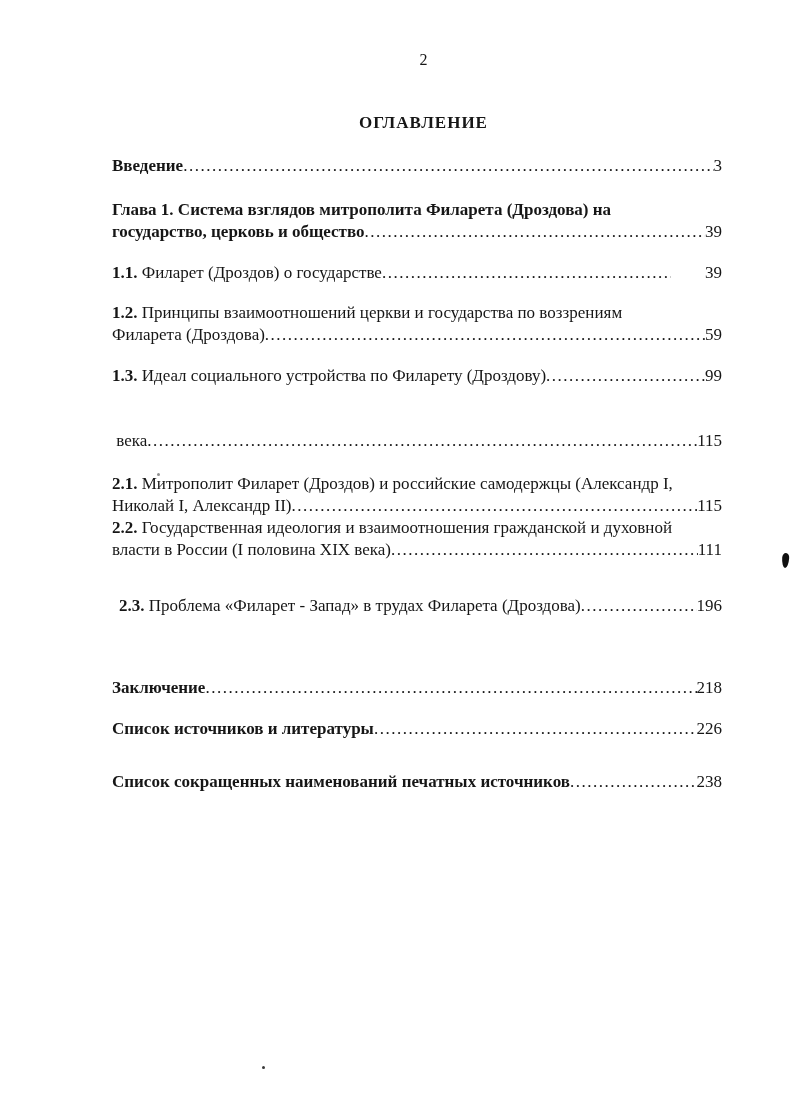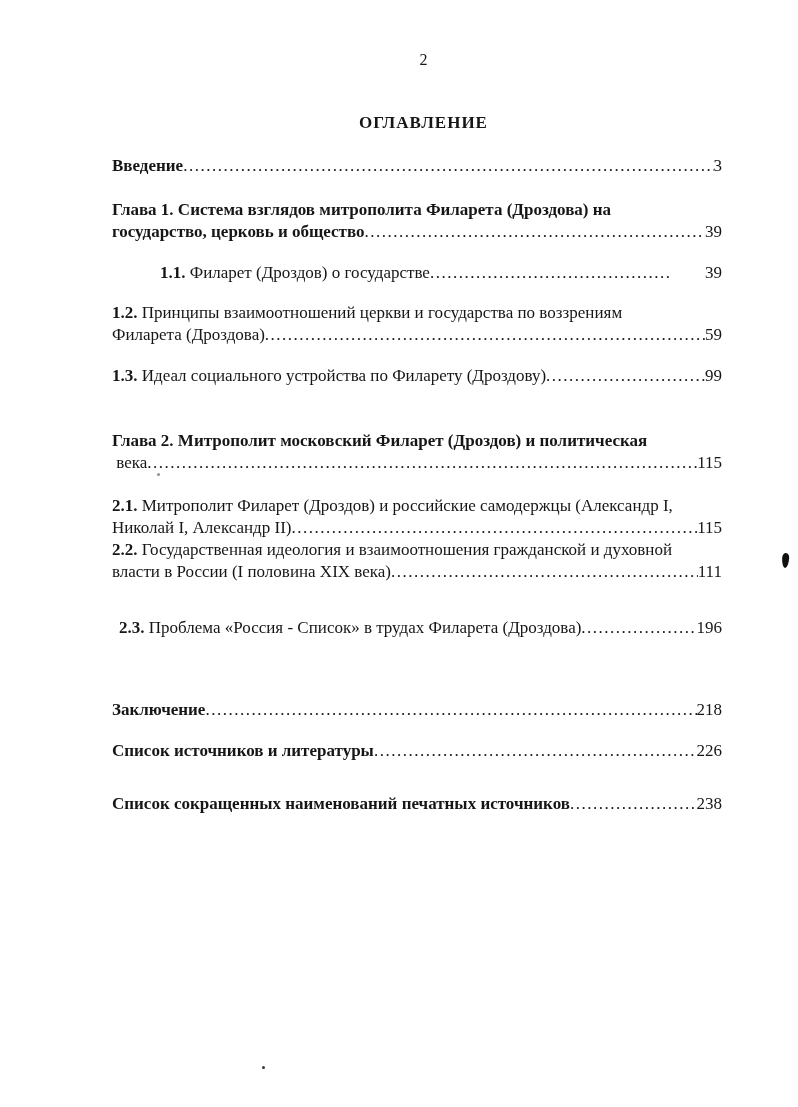--- a/index.html
+++ b/index.html
@@ -59,21 +59,21 @@
     white-space: nowrap;
     letter-spacing: 1.5px;
   }
   .leader.gap { margin-right: 34px; }
   .pagenum { white-space: pre; }
   .indent { padding-left: 7px; }
 
   
   .entry-vvedenie            { margin-top: 21px; }
   .entry-glava-1             { margin-top: 22px; }
-  .entry-p1-1                { margin-top: 19px; margin-left: 48px; }
+  .entry-p1-1                { margin-top: 19px; }
   .entry-p1-2                { margin-top: 18px; }
   .entry-p1-3                { margin-top: 19px; }
   .entry-glava-2             { margin-top: 43px; }
   .entry-p2-1                { margin-top: 21px; }
   .entry-p2-2                { }
   .entry-p2-3                { margin-top: 34px; }
   .entry-zakliuchenie        { margin-top: 60px; }
   .entry-spisok-istochnikov  { margin-top: 19px; }
   .entry-spisok-sokr         { margin-top: 31px; }
 
@@ -129,33 +129,32 @@
         <div class="line"><span class="seg bold">1.1.</span><span class="seg"> Филарет (Дроздов) о государстве</span><span class="leader gap">....................................................................................................................................................................................</span><span class="pagenum">39</span></div>
       </div>
       <div class="entry entry-p1-2">
         <div class="line"><span class="seg bold">1.2.</span><span class="seg"> Принципы взаимоотношений церкви и государства по воззрениям</span></div>
         <div class="line"><span class="seg">Филарета (Дроздова)</span><span class="leader">....................................................................................................................................................................................</span><span class="pagenum">59</span></div>
       </div>
       <div class="entry entry-p1-3">
         <div class="line"><span class="seg bold">1.3.</span><span class="seg"> Идеал социального устройства по Филарету (Дроздову)</span><span class="leader">....................................................................................................................................................................................</span><span class="pagenum">99</span></div>
       </div>
       <div class="entry entry-glava-2">
-        <div class="line"><span class="seg bold">Глава 2. Митрополит московский Филарет (Дроздов) и политическая</span></div>
         <div class="line"><span class="seg"> века</span><span class="leader">....................................................................................................................................................................................</span><span class="pagenum">115</span></div>
       </div>
       <div class="entry entry-p2-1">
         <div class="line"><span class="seg bold">2.1.</span><span class="seg"> Митрополит Филарет (Дроздов) и российские самодержцы (Александр I,</span></div>
         <div class="line"><span class="seg">Николай I, Александр II)</span><span class="leader">....................................................................................................................................................................................</span><span class="pagenum">115</span></div>
       </div>
       <div class="entry entry-p2-2">
         <div class="line"><span class="seg bold">2.2.</span><span class="seg"> Государственная идеология и взаимоотношения гражданской и духовной</span></div>
         <div class="line"><span class="seg">власти в России (I половина XIX века)</span><span class="leader">....................................................................................................................................................................................</span><span class="pagenum">111</span></div>
       </div>
       <div class="entry entry-p2-3 indent">
-        <div class="line"><span class="seg bold">2.3.</span><span class="seg"> Проблема «Россия - Список» в трудах Филарета (Дроздова)</span><span class="leader">....................................................................................................................................................................................</span><span class="pagenum">196</span></div>
+        <div class="line"><span class="seg bold">2.3.</span><span class="seg"> Проблема «Филарет - Запад» в трудах Филарета (Дроздова)</span><span class="leader">....................................................................................................................................................................................</span><span class="pagenum">196</span></div>
       </div>
       <div class="entry entry-zakliuchenie">
         <div class="line"><span class="seg bold">Заключение</span><span class="leader">....................................................................................................................................................................................</span><span class="pagenum">218</span></div>
       </div>
       <div class="entry entry-spisok-istochnikov">
         <div class="line"><span class="seg bold">Список источников и литературы</span><span class="leader">....................................................................................................................................................................................</span><span class="pagenum">226</span></div>
       </div>
       <div class="entry entry-spisok-sokr">
         <div class="line"><span class="seg bold">Список сокращенных наименований печатных источников</span><span class="leader">....................................................................................................................................................................................</span><span class="pagenum">238</span></div>
       </div>

